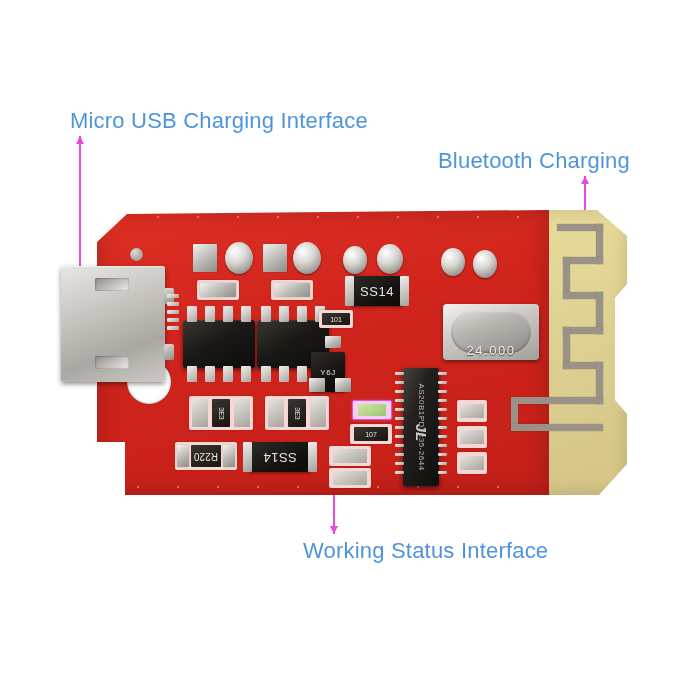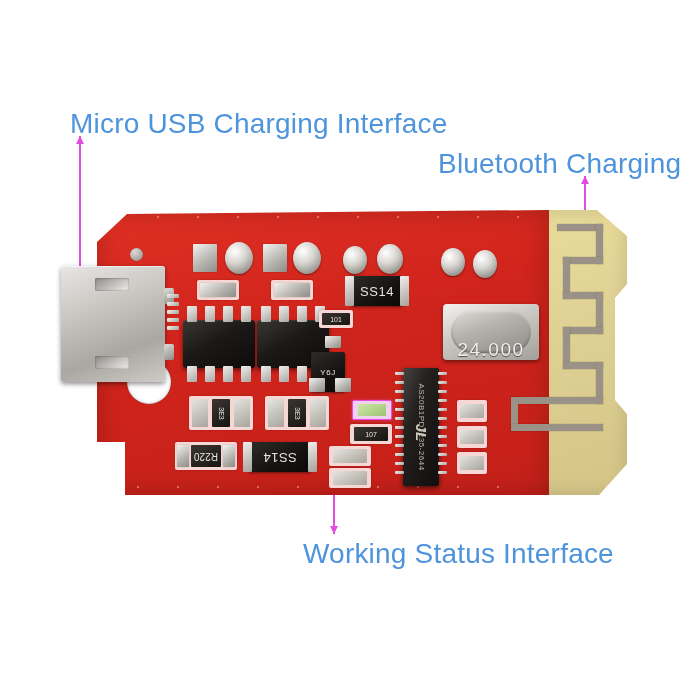--- a/index.html
+++ b/index.html
@@ -1,21 +1,21 @@
 <!DOCTYPE html>
 <html><head>
 <meta charset="utf-8">
 <style>
   html,body{margin:0;padding:0;background:#ffffff;}
   body{width:700px;height:700px;overflow:hidden;
        font-family:"Liberation Sans",sans-serif;}
   #stage{position:relative;width:700px;height:700px;background:#fff;}
 
   
-  .anno{position:absolute;color:#4d94dd;font-size:28px;letter-spacing:.2px;
+  .anno{position:absolute;color:#4d94dd;font-size:22px;letter-spacing:.2px;
         white-space:nowrap;font-weight:400;}
   #lbl-usb{left:70px;top:108px;}
   #lbl-bt{left:438px;top:148px;}
   #lbl-led{left:303px;top:538px;}
 
   
   .arrow{position:absolute;}
   .arrow .shaft{position:absolute;left:0;top:0;width:2px;background:#e44ce0;}
   .arrow .head{position:absolute;left:-3px;width:0;height:0;
                border-left:4px solid transparent;border-right:4px solid transparent;}
@@ -89,21 +89,21 @@
 
   
   #xtal{position:absolute;left:346px;top:94px;width:96px;height:56px;
         background:linear-gradient(160deg,#f3f2ef 0%,#c9c7c1 45%,#a2a09b 100%);
         border-radius:4px;box-shadow:0 2px 4px rgba(0,0,0,.45);
         display:flex;align-items:center;justify-content:center;}
   #xtal .can{width:80px;height:42px;border-radius:21px;
         background:linear-gradient(160deg,#dedcd7 0%,#b5b3ae 40%,#8d8b86 100%);
         box-shadow:inset 0 1px 2px rgba(255,255,255,.5),inset 0 -1px 3px rgba(0,0,0,.4);
         display:flex;align-items:center;justify-content:center;}
-  #xtal .can span{color:#f2f0ec;font-size:19px;letter-spacing:1.5px;
+  #xtal .can span{color:#f2f0ec;font-size:13px;letter-spacing:1.5px;
         text-shadow:0 1px 1px rgba(0,0,0,.6);margin-top:36px;}
 
   
   #mcu{position:absolute;left:298px;top:158px;width:52px;height:118px;}
   #mcu .body{position:absolute;left:8px;top:0;width:36px;height:118px;
         background:linear-gradient(110deg,#474340 0%,#23201e 35%,#100f0e 100%);
         border-radius:2px;box-shadow:0 2px 5px rgba(0,0,0,.6);}
   #mcu .pins{position:absolute;top:4px;width:9px;height:110px;}
   #mcu .pins.l{left:0;} #mcu .pins.r{right:0;}
   #mcu .pins i{position:absolute;left:0;width:9px;height:3px;

